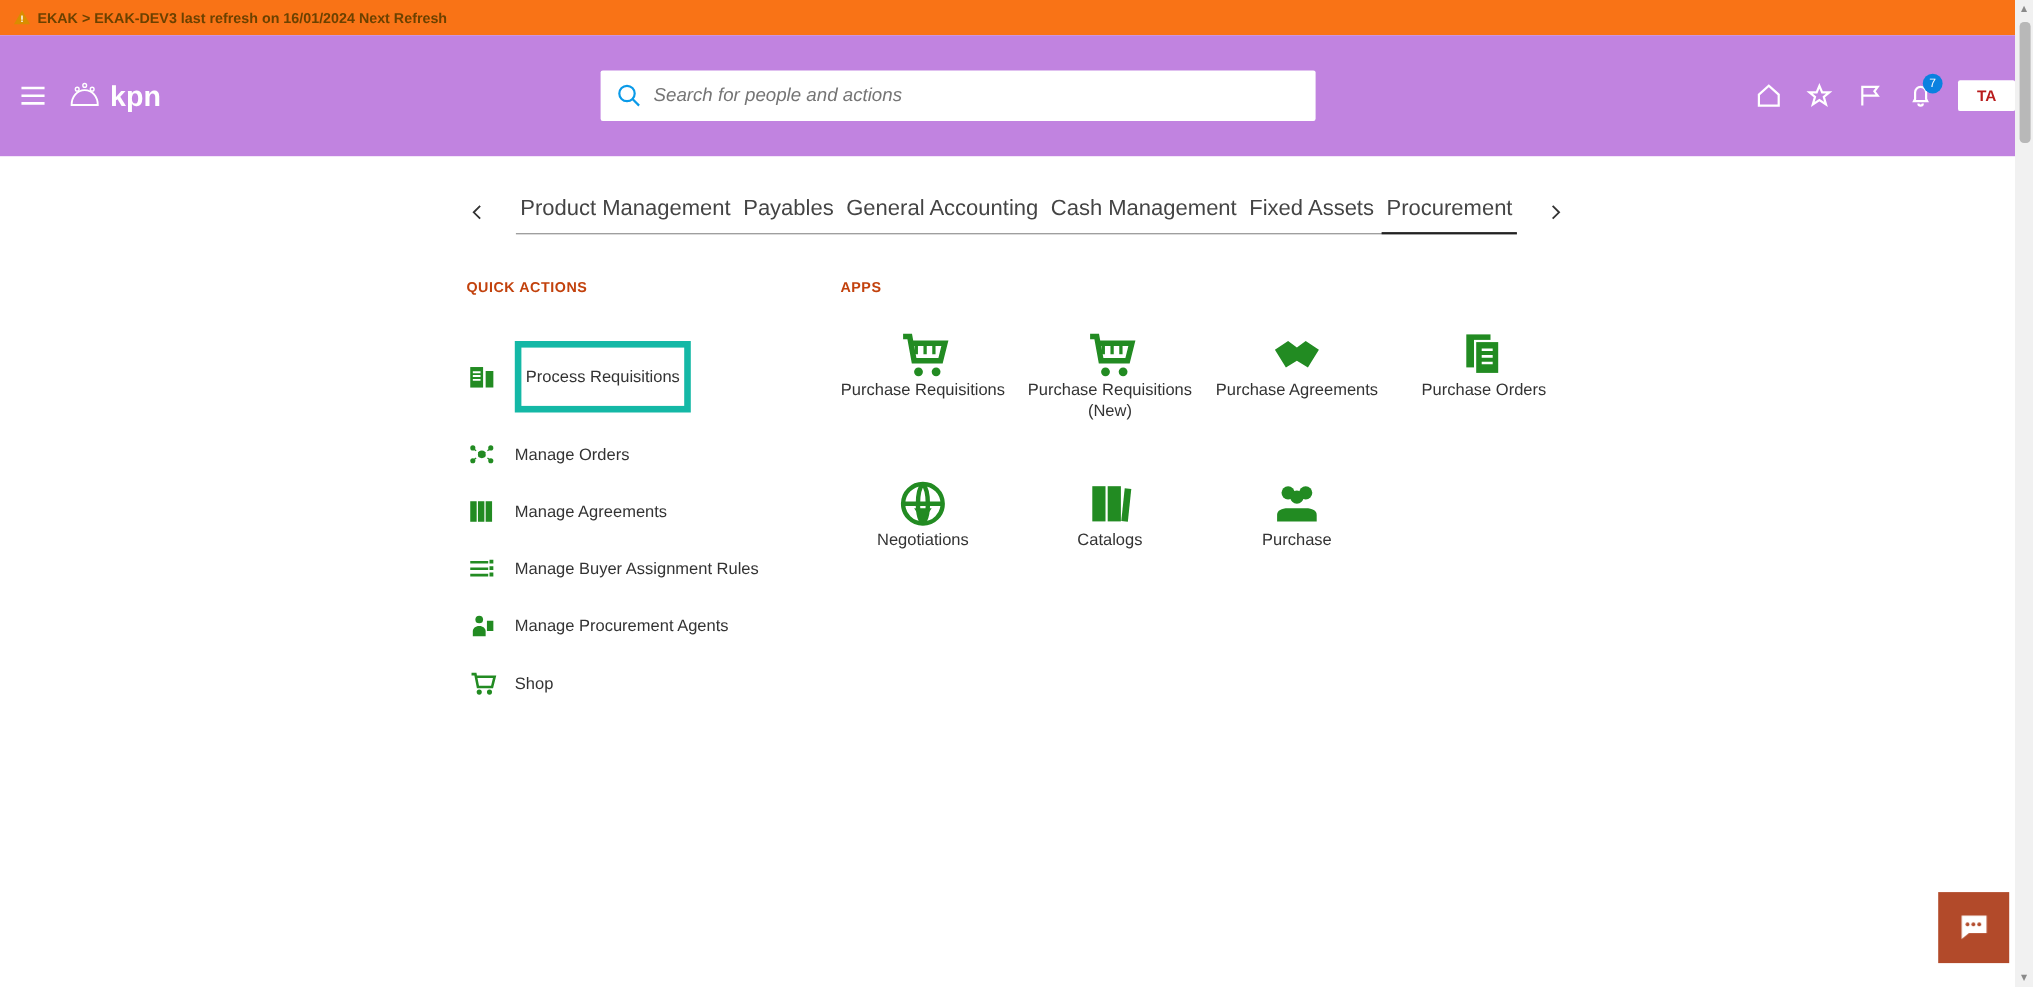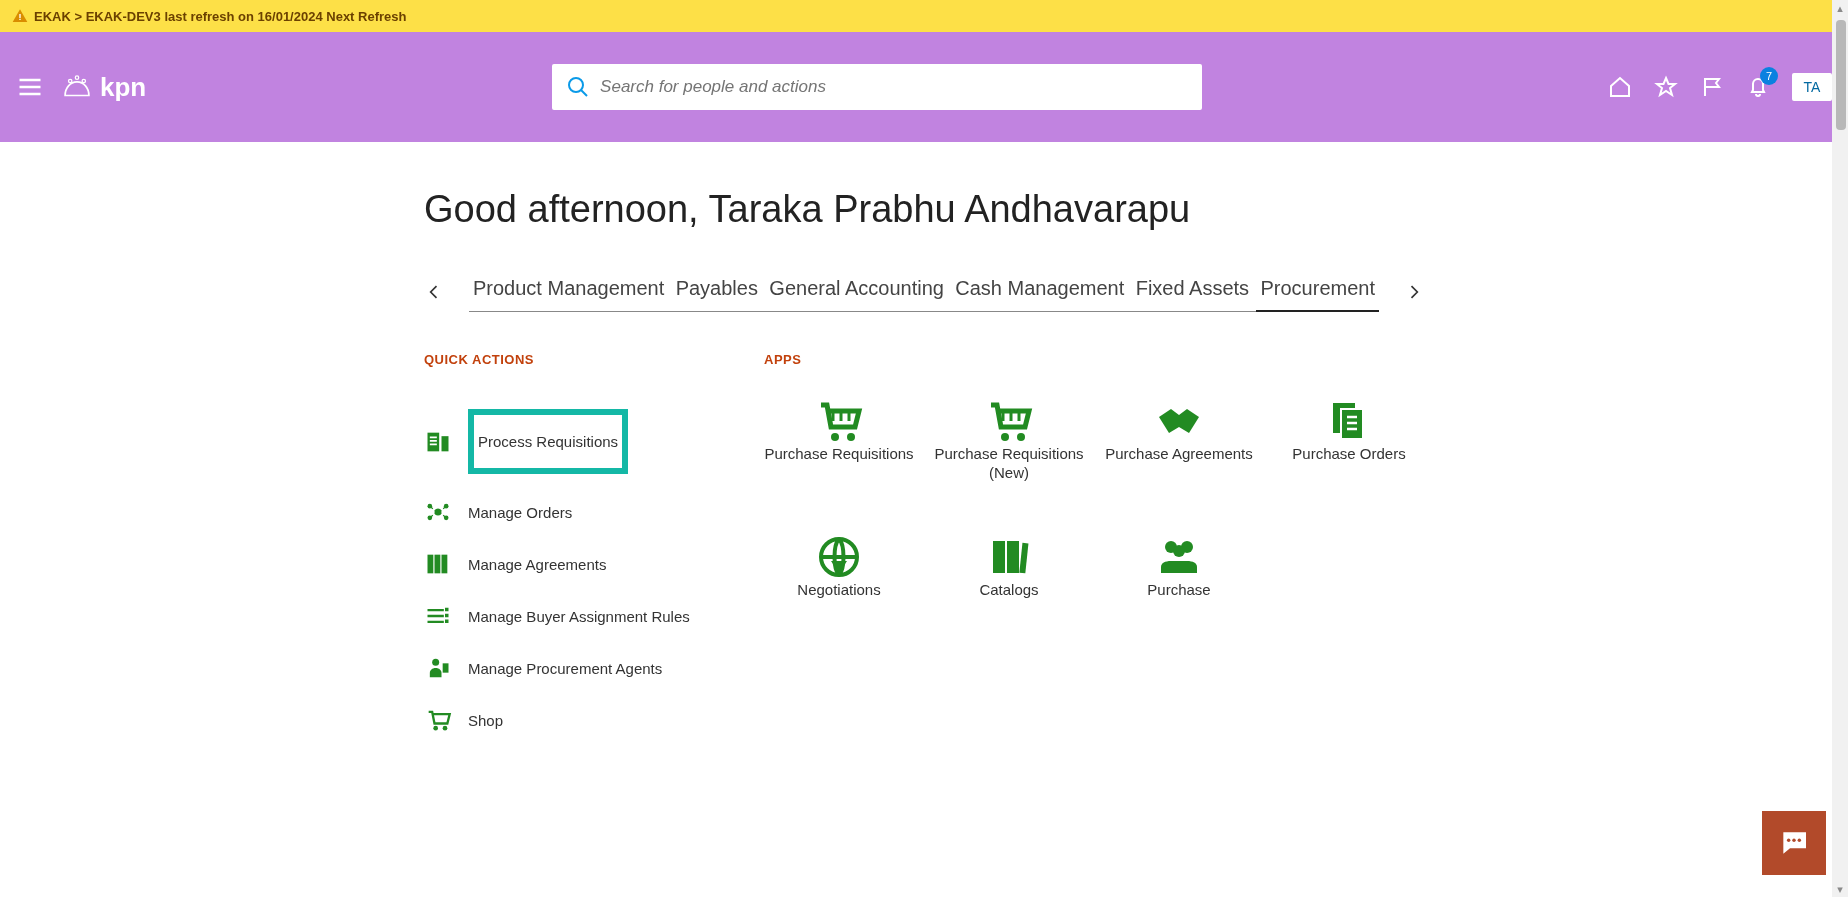--- a/index.html
+++ b/index.html
@@ -1,19 +1,19 @@
 <!DOCTYPE html>
 <html><head>
 <meta charset="utf-8">
 <style>
 * { margin: 0; padding: 0; box-sizing: border-box; font-family: "Segoe UI", Arial, sans-serif; }
 html, body { width: 100%; height: 100%; background: #fff; overflow-x: hidden; }
 
 .banner {
-  background: #fde047;
+  background: #f97316;
   color: #6b4100;
   font-size: 13px;
   font-weight: bold;
   padding: 8px 12px;
   display: flex;
   align-items: center;
   gap: 6px;
 }
 .banner .warn-icon {
   width: 16px; height: 16px; flex: 0 0 auto;
@@ -59,22 +59,22 @@
 .header-icons .hicon { width: 24px; height: 24px; cursor: pointer; position: relative; }
 .notif-wrap { position: relative; }
 .notif-badge {
   position: absolute; top: -8px; right: -8px;
   background: #0a81e0; color: #fff; font-size: 11px;
   min-width: 18px; height: 18px; border-radius: 9px;
   display: flex; align-items: center; justify-content: center;
   padding: 0 4px;
 }
 .user-badge {
-  background: #fff; color: #0369a1; font-size: 14px; font-weight: 400;
-  width: 40px; height: 28px; display: flex; align-items: center; justify-content: center;
+  background: #fff; color: #b91c1c; font-size: 14px; font-weight: 700;
+  width: 52px; height: 28px; display: flex; align-items: center; justify-content: center;
   border-radius: 2px;
 }
 
 .content {
   max-width: 1000px;
   margin: 0 auto;
   padding: 30px 0 40px 0;
 }
 .greeting {
   font-size: 38px;
@@ -213,21 +213,20 @@
           <path fill="none" stroke="#fff" stroke-width="2" d="M6 17h12l-1-2V9a5 5 0 0 0-10 0v6l-1 2zM10 19a2 2 0 0 0 4 0"></path>
         </svg>
       <span class="notif-badge">7</span>
     </div>
     <div class="user-badge">TA</div>
   </div>
 </div>
 
 <div class="content">
 
-  <h1 class="greeting">Good afternoon, Taraka Prabhu Andhavarapu</h1>
 
   <div class="tabs-row">
     <svg class="chev" viewBox="0 0 24 24">
         <path fill="none" stroke="#333" stroke-width="2" d="m15 5-7 7 7 7"></path>
       </svg>
     <div class="tabs">
       <div class="tab">Product Management</div>
       <div class="tab">Payables</div>
       <div class="tab">General Accounting</div>
       <div class="tab">Cash Management</div>

